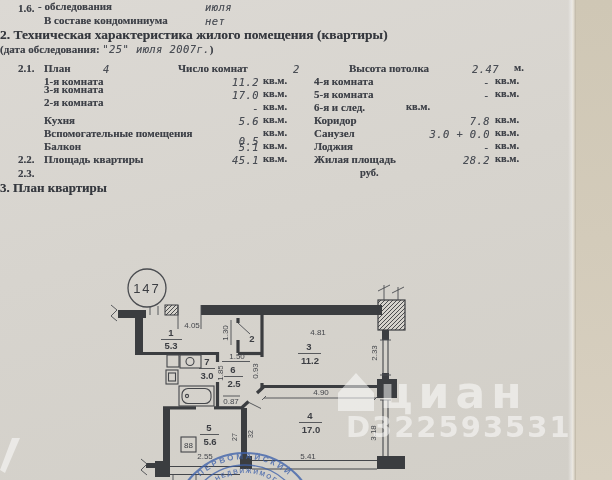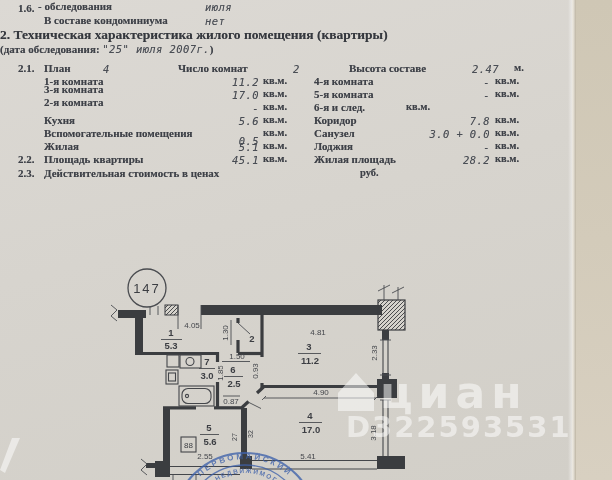--- a/index.html
+++ b/index.html
@@ -46,21 +46,21 @@
     <div class="t m" style="top:15px;left:205px">нет</div>
 
     <div class="t h c" style="top:27px">2. Техническая характеристика жилого помещения (квартиры)</div>
     <div class="t c" style="top:43px"><span>(дата обследования:</span><span> </span><span class="m">"25" июля 2007г.</span><span>)</span></div>
 
     <div class="t num" style="top:62px">2.1.</div>
     <div class="t lab" style="top:62px">План</div>
     <div class="t m" style="top:63px;left:103px">4</div>
     <div class="t" style="top:62px;left:178px">Число комнат</div>
     <div class="t m" style="top:63px;left:293px">2</div>
-    <div class="t" style="top:62px;left:349px">Высота составе</div>
+    <div class="t" style="top:62px;left:349px">Высота потолка</div>
     <div class="t m" style="top:63px;left:472px">2.47</div>
     <div class="t sm" style="top:62px;left:514px">м.</div>
 
     <div class="t lab" style="top:75px">1-я комната</div>
     <div class="t m lv" style="top:76px">11.2</div>
     <div class="t sm lu" style="top:75px">кв.м.</div>
     <div class="t rl" style="top:75px">4-я комната</div>
     <div class="t m rv" style="top:76px">-</div>
     <div class="t sm ru" style="top:75px">кв.м.</div>
 
@@ -84,39 +84,39 @@
     <div class="t m rv" style="top:115px">7.8</div>
     <div class="t sm ru" style="top:114px">кв.м.</div>
 
     <div class="t lab" style="top:127px">Вспомогательные помещения</div>
     <div class="t m lv" style="top:135px">0.5</div>
     <div class="t sm lu" style="top:127px">кв.м.</div>
     <div class="t rl" style="top:127px">Санузел</div>
     <div class="t m rv" style="top:128px">3.0 + 0.0</div>
     <div class="t sm ru" style="top:127px">кв.м.</div>
 
-    <div class="t lab" style="top:140px">Жилая</div>
+    <div class="t lab" style="top:140px">Балкон</div>
     <div class="t m lv" style="top:141px">5.1</div>
     <div class="t sm lu" style="top:140px">кв.м.</div>
     <div class="t rl" style="top:140px">Лоджия</div>
     <div class="t m rv" style="top:141px">-</div>
     <div class="t sm ru" style="top:140px">кв.м.</div>
 
     <div class="t num" style="top:153px">2.2.</div>
     <div class="t lab" style="top:153px">Площадь квартиры</div>
     <div class="t m lv" style="top:154px">45.1</div>
     <div class="t sm lu" style="top:153px">кв.м.</div>
     <div class="t rl" style="top:153px">Жилая площадь</div>
     <div class="t m rv" style="top:154px">28.2</div>
     <div class="t sm ru" style="top:153px">кв.м.</div>
 
     <div class="t num" style="top:167px">2.3.</div>
-    <div class="t lab" style="top:167px">Действительная стоимость в ценах</div>
     <div class="t sm" style="top:167px;left:360px">руб.</div>
 
+    <div class="t h c" style="top:180px;font-size:13px">3. План квартиры</div>
 
     <svg width="612" height="235" viewBox="0 0 612 235">
       <defs>
         <pattern id="h" patternUnits="userSpaceOnUse" width="4" height="4">
           <path d="M0,4 L4,0" stroke="#3b3d40" stroke-width=".9"></path>
         </pattern>
         <path id="stampOuter" d="M 179,280 A 66 66 0 0 1 311,280"></path>
         <path id="stampInner" d="M 193,280 A 52 52 0 0 1 297,280"></path>
       </defs>
 

